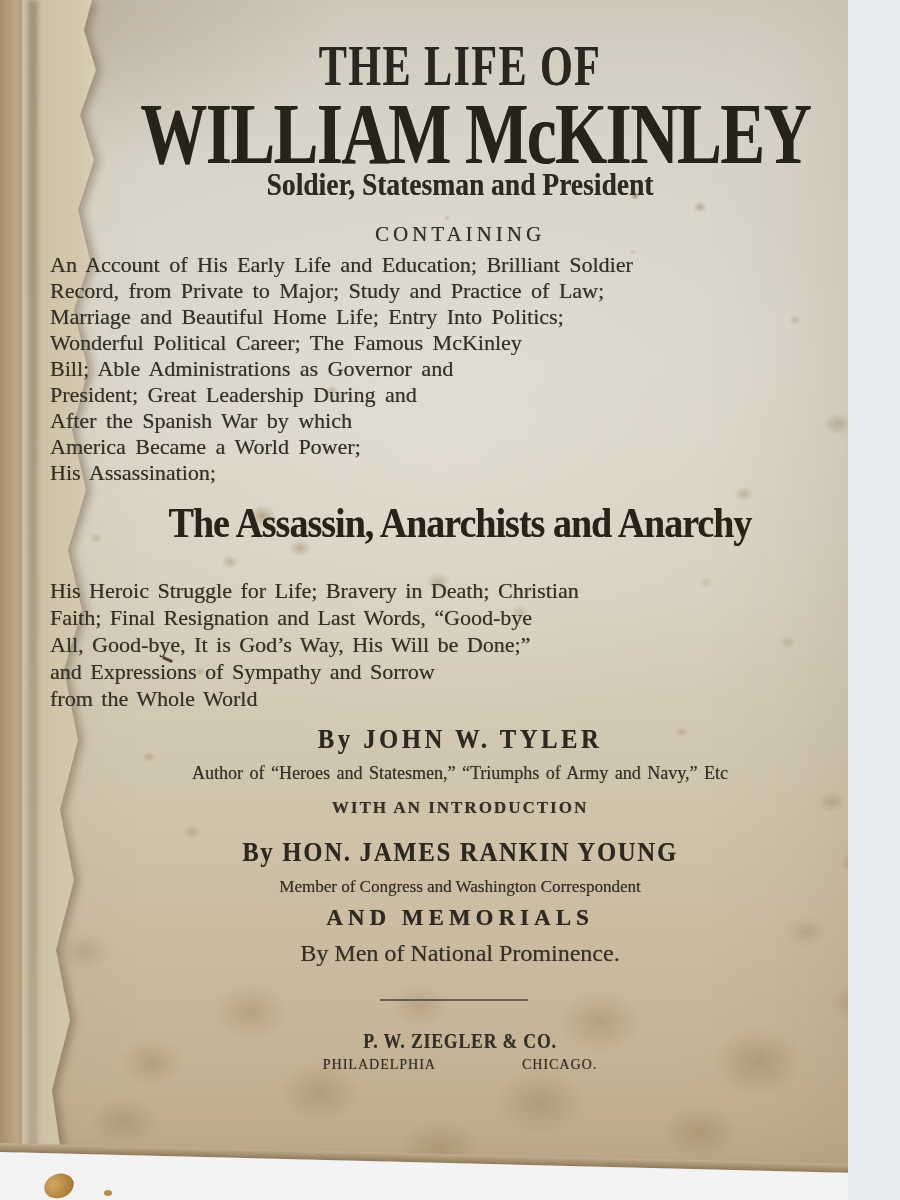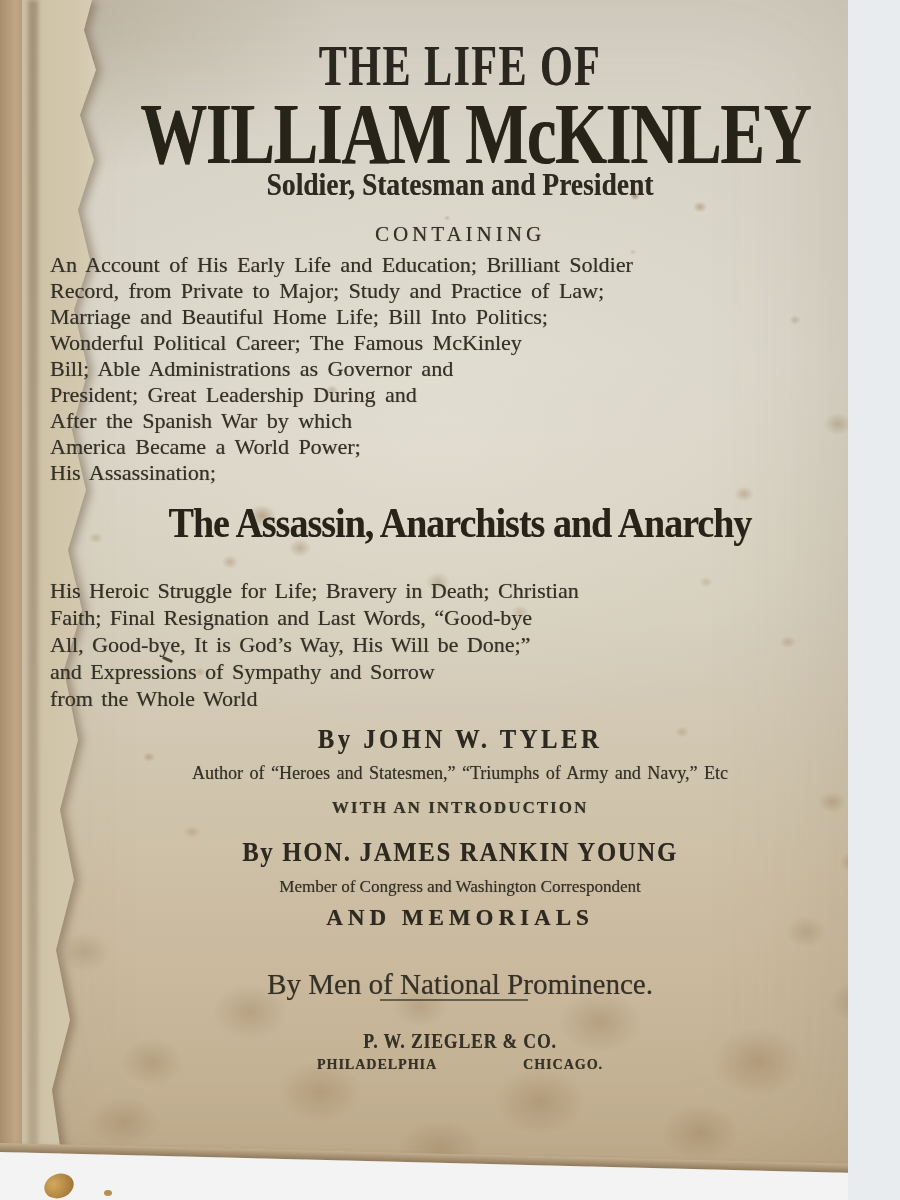--- a/index.html
+++ b/index.html
@@ -104,26 +104,26 @@
     transform:scaleX(.9);}
   .para2{top:577px;font-size:22px;line-height:27px;word-spacing:3px;}
   .byline{top:723px;font-size:28px;font-weight:bold;letter-spacing:4px;color:#2d2920;
     transform:scaleX(.88);}
   .credit{top:763px;font-size:18px;word-spacing:2px;}
   .withintro{top:798px;font-size:17px;font-weight:bold;letter-spacing:2px;}
   .introby{top:836px;font-size:28px;font-weight:bold;letter-spacing:2px;color:#2d2920;
     transform:scaleX(.88);}
   .introcredit{top:877px;font-size:17px;}
   .memorials{top:905px;font-size:23px;font-weight:bold;letter-spacing:5px;color:#2d2920;}
-  .memby{top:968px;font-size:29px;text-align:center;}
+  .memby{top:940px;font-size:24px;text-align:center;}
   .rule{position:absolute;left:330px;top:999px;width:148px;height:2px;background:#56503f;
     opacity:.85;}
   .pubname{top:1030px;font-size:20px;font-weight:bold;letter-spacing:1px;transform:scaleX(.88);}
   .cities{position:absolute;top:1057px;left:0;width:100%;display:flex;
-    justify-content:center;gap:86px;font-size:14px;font-weight:bold;letter-spacing:1px;}
+    justify-content:center;gap:86px;font-size:14px;font-weight:normal;letter-spacing:1px;}
   .pen-tick{position:absolute;left:162px;top:658px;width:11px;height:3px;border-radius:2px;
     background:#4a4336;transform:rotate(25deg);}
 </style>
 </head>
 <body>
 
 <div class="stage">
 
   <div class="page"></div>
   <div class="foxing"></div>
@@ -136,21 +136,21 @@
 
   <div class="text-layer">
     <div class="tl title-line">THE LIFE OF</div>
     <div class="tl title-name">WILLIAM McKINLEY</div>
     <div class="tl subtitle">Soldier, Statesman and President</div>
     <div class="tl containing">CONTAINING</div>
 
     <div class="para para1">
       <div>An Account of His Early Life and Education; Brilliant Soldier</div>
       <div>Record, from Private to Major; Study and Practice of Law;</div>
-      <div>Marriage and Beautiful Home Life; Bill Into Politics;</div>
+      <div>Marriage and Beautiful Home Life; Entry Into Politics;</div>
       <div>Wonderful Political Career; The Famous McKinley</div>
       <div>Bill; Able Administrations as Governor and</div>
       <div>President; Great Leadership During and</div>
       <div>After the Spanish War by which</div>
       <div>America Became a World Power;</div>
       <div>His Assassination;</div>
     </div>
 
     <div class="tl heading2">The Assassin, Anarchists and Anarchy</div>
 

